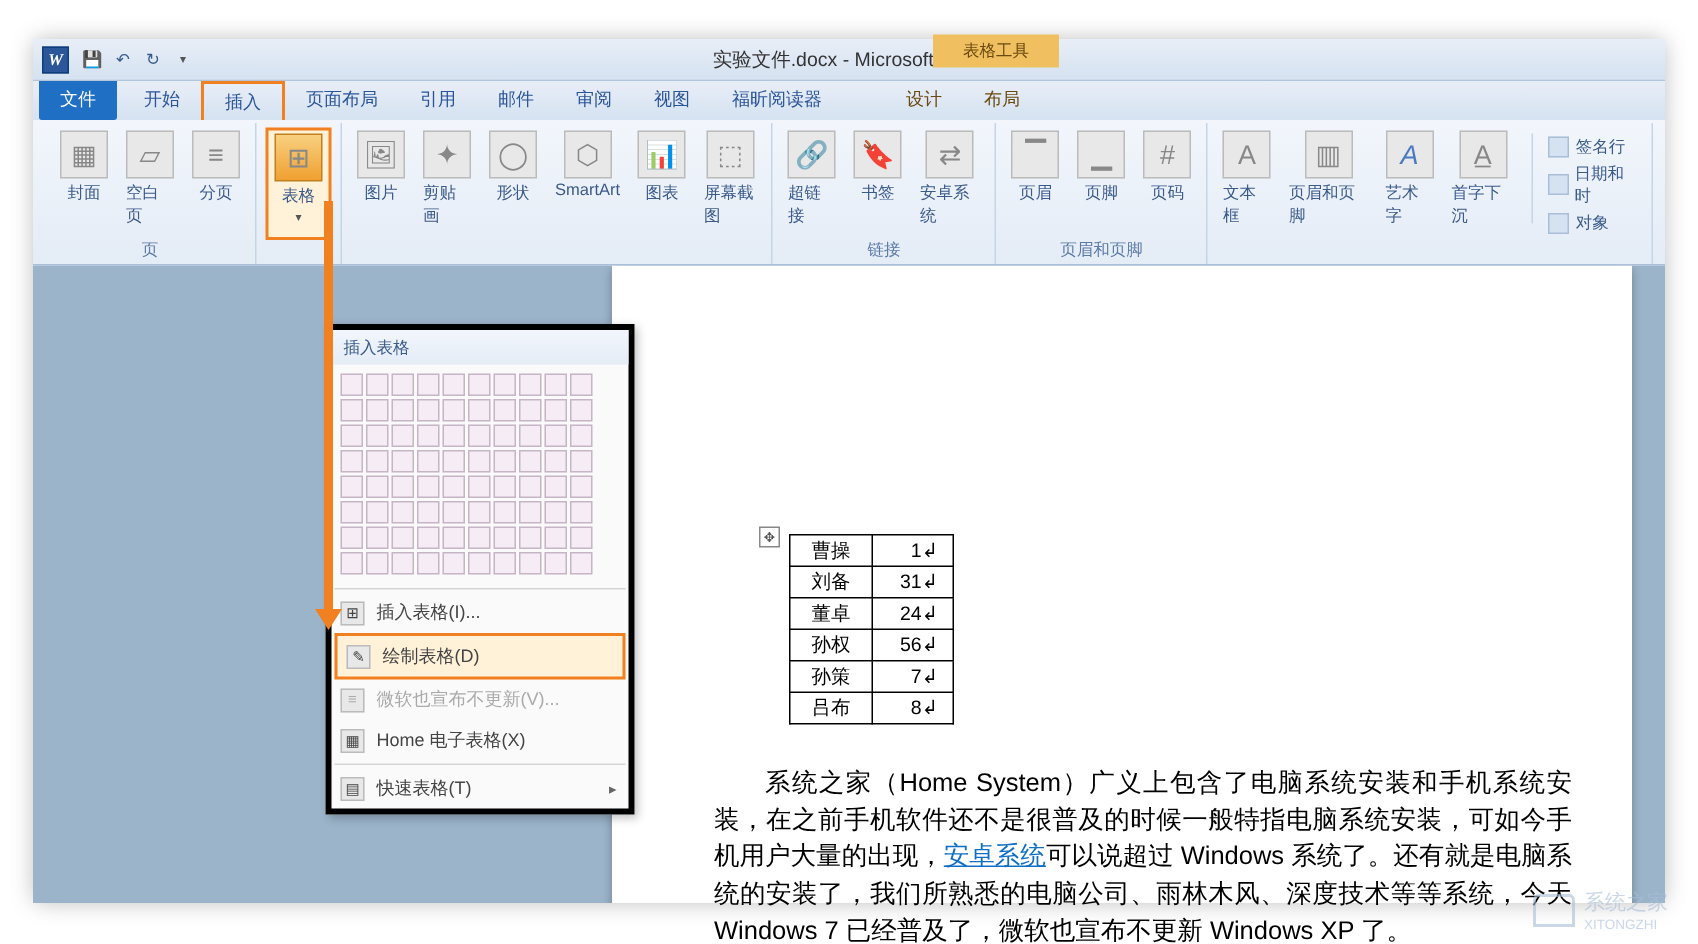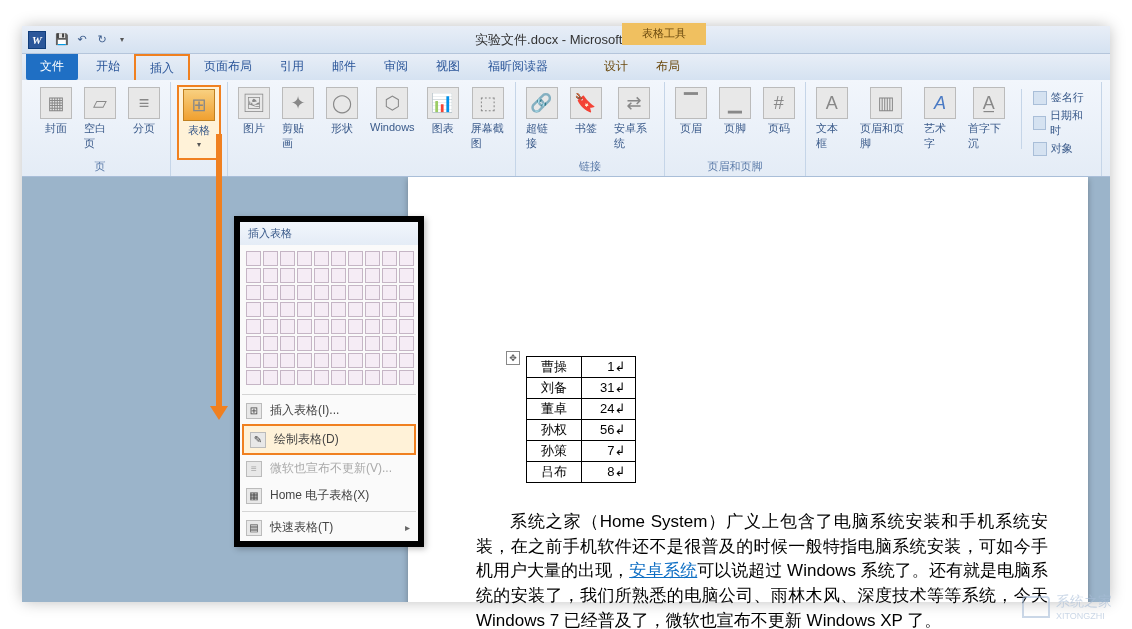--- a/index.html
+++ b/index.html
@@ -27,21 +27,21 @@
 .small-item{display:flex;align-items:center;gap:4px;padding:1px 4px}
 .small-ico{width:14px;height:14px;background:#d5e2f1;border:1px solid #a9bed8}
 .document-area{height:425px;background:#9bb4ca;position:relative;overflow:hidden}
 .page{position:absolute;left:386px;top:0;width:680px;height:600px;background:#fff;box-shadow:0 2px 6px rgba(0,0,0,.3);padding:40px 20px}
 .table-handle{position:absolute;left:484px;top:325px;width:14px;height:14px;border:1px solid #888;background:#fff;font-size:9px;display:flex;align-items:center;justify-content:center;color:#555}
 .doc-table{position:absolute;left:504px;top:330px;border-collapse:collapse;font-size:13px}
 .doc-table td{border:1px solid #000;padding:1px 14px;text-align:right;font-family:"SimSun"}
 .doc-table td:nth-child(2){text-align:right;padding:1px 10px 1px 18px}
 .body-text{position:absolute;left:454px;top:484px;width:572px;font-size:17px;line-height:1.45;color:#000;font-family:"SimSun";text-align:justify;text-indent:2em}
 .body-text .link{color:#0f6fc4;text-decoration:underline}
-.dropdown{position:absolute;left:212px;top:190px;width:190px;background:#fafafa;border:6px solid #000000;box-shadow:2px 2px 6px rgba(0,0,0,.25);font-size:12px;color:#333;z-index:100}
+.dropdown{position:absolute;left:195px;top:190px;width:206px;background:#fafafa;border:4px solid #000000;box-shadow:2px 2px 6px rgba(0,0,0,.25);font-size:12px;color:#333;z-index:100}
 .dd-title{background:linear-gradient(#f2f6fc,#e4ecf6);padding:4px 8px;font-weight:normal;color:#3a5a8a;font-size:11px}
 .grid-pick{padding:6px;display:grid;grid-template-columns:repeat(10,16px);grid-template-rows:repeat(8,16px);gap:1px}
 .grid-cell{width:15px;height:15px;border:1px solid #c5b5c5;background:#f5ecf5}
 .dd-sep{height:1px;background:#d5d5d5;margin:2px 2px}
 .dd-item{display:flex;align-items:center;gap:8px;padding:5px 8px 5px 30px;position:relative;color:#444}
 .dd-item.disabled{color:#aaa}
 .dd-item.highlighted{border:2px solid #f08020;background:#fff2d8;margin:0 2px}
 .dd-item .dd-ico{position:absolute;left:6px;width:16px;height:16px;border:1px solid #bbb;background:#e8e8e8;display:flex;align-items:center;justify-content:center;font-size:10px}
 .dd-item .arrow{margin-left:auto;color:#666;font-size:10px}
 .orange-arrow{position:absolute;left:190px;top:108px;width:14px;height:286px;z-index:110;pointer-events:none}
@@ -120,21 +120,21 @@
         <div class="ritem">
             <div class="icon-lg">✦</div>
             <span>剪贴画</span>
           </div>
         <div class="ritem">
             <div class="icon-lg">◯</div>
             <span>形状</span>
           </div>
         <div class="ritem">
             <div class="icon-lg">⬡</div>
-            <span>Windows</span>
+            <span>SmartArt</span>
           </div>
         <div class="ritem">
             <div class="icon-lg">📊</div>
             <span>图表</span>
           </div>
         <div class="ritem">
             <div class="icon-lg">⬚</div>
             <span>屏幕截图</span>
           </div>
       </div>

